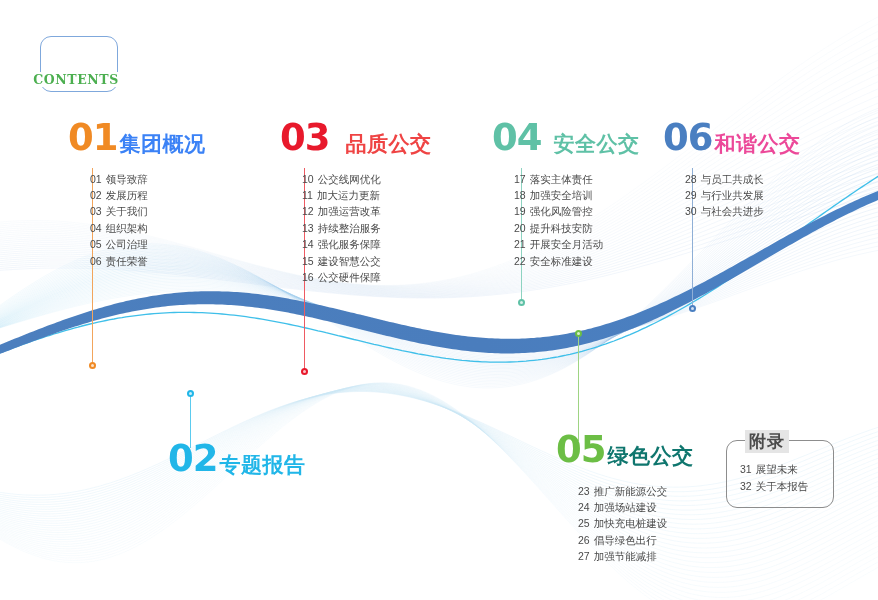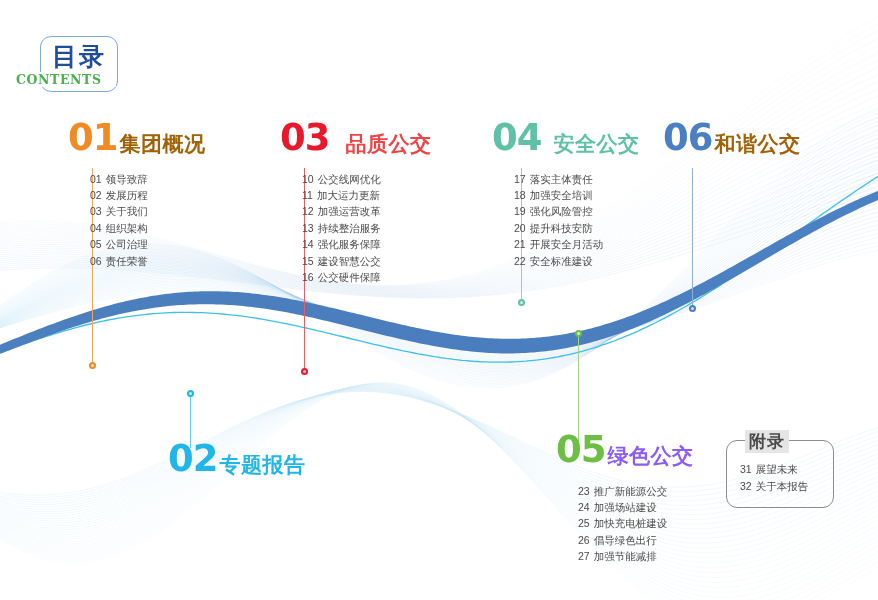--- a/index.html
+++ b/index.html
@@ -17,21 +17,21 @@
   .contents-box{
     position:absolute;left:40px;top:36px;width:78px;height:56px;
     border:1.6px solid #7FA8DC;border-radius:11px;box-sizing:border-box;
   }
   .contents-cn{
     position:absolute;left:40px;top:40px;width:78px;text-align:center;
     font-family:"DejaVu Serif","Liberation Serif",serif;
     font-size:25px;font-weight:bold;color:#1F4E9C;letter-spacing:2px;
   }
   .contents-en{
-    position:absolute;left:14px;top:72px;width:98px;
+    position:absolute;left:25px;top:72px;width:98px;text-align:center;
     font-family:"DejaVu Serif","Liberation Serif",serif;
     font-size:12.5px;font-weight:bold;color:#4CAF50;letter-spacing:.6px;
     background:#ffffff;padding:0 2px;
   }
 
   
   .sec{position:absolute;}
   .sec-head{display:flex;align-items:flex-end;white-space:nowrap;line-height:1;}
   .sec-num{
     font-family:"DejaVu Sans","Liberation Sans",sans-serif;
@@ -187,21 +187,20 @@
         <path d="M-10.0 225.1 L-6.0 224.7 L-2.0 224.2 L2.0 223.8 L6.0 223.5 L10.0 223.2 L14.0 222.9 L18.0 222.7 L22.0 222.5 L26.0 222.4 L30.0 222.3 L34.0 222.3 L38.0 222.3 L42.0 222.3 L46.0 222.4 L50.0 222.6 L54.0 222.7 L58.0 222.9 L62.0 223.2 L66.0 223.5 L70.0 223.8 L74.0 224.2 L78.0 224.6 L82.0 225.0 L86.0 225.5 L90.0 226.0 L94.0 226.5 L98.0 227.1 L102.0 227.7 L106.0 228.4 L110.0 229.0 L114.0 229.7 L118.0 230.5 L122.0 231.2 L126.0 232.0 L130.0 232.8 L134.0 233.7 L138.0 234.5 L142.0 235.4 L146.0 236.3 L150.0 237.3 L154.0 238.2 L158.0 239.2 L162.0 240.2 L166.0 241.2 L170.0 242.2 L174.0 243.2 L178.0 244.3 L182.0 245.3 L186.0 246.4 L190.0 247.5 L194.0 248.6 L198.0 249.7 L202.0 250.8 L206.0 251.9 L210.0 253.0 L214.0 254.1 L218.0 255.2 L222.0 256.3 L226.0 257.4 L230.0 258.5 L234.0 259.6 L238.0 260.7 L242.0 261.8 L246.0 262.8 L250.0 263.9 L254.0 265.0 L258.0 266.0 L262.0 267.0 L266.0 268.0 L270.0 269.0 L274.0 270.0 L278.0 271.0 L282.0 271.9 L286.0 272.8 L290.0 273.7 L294.0 274.6 L298.0 275.5 L302.0 276.3 L306.0 277.1 L310.0 277.8 L314.0 278.6 L318.0 279.3 L322.0 280.0 L326.0 280.6 L330.0 281.2 L334.0 281.8 L338.0 282.3 L342.0 282.8 L346.0 283.3 L350.0 283.7 L354.0 284.1 L358.0 284.5 L362.0 284.8 L366.0 285.1 L370.0 285.3 L374.0 285.5 L378.0 285.6 L382.0 285.7 L386.0 285.7 L390.0 285.7 L394.0 285.7 L398.0 285.6 L402.0 285.5 L406.0 285.3 L410.0 285.0 L414.0 284.7 L418.0 284.4 L422.0 284.0 L426.0 283.6 L430.0 283.1 L434.0 282.5 L438.0 281.9 L442.0 281.3 L446.0 280.6 L450.0 279.8 L454.0 279.0 L458.0 278.2 L462.0 277.3 L466.0 276.3 L470.0 275.3 L474.0 274.2 L478.0 273.1 L482.0 272.0 L486.0 270.7 L490.0 269.5 L494.0 268.1 L498.0 266.8 L502.0 265.3 L506.0 263.9 L510.0 262.3 L514.0 260.7 L518.0 259.1 L522.0 257.4 L526.0 255.7 L530.0 253.9 L534.0 252.1 L538.0 250.2 L542.0 248.3 L546.0 246.4 L550.0 244.3 L554.0 242.3 L558.0 240.2 L562.0 238.0 L566.0 235.9 L570.0 233.6 L574.0 231.4 L578.0 229.1 L582.0 226.7 L586.0 224.3 L590.0 221.9 L594.0 219.4 L598.0 217.0 L602.0 214.4 L606.0 211.9 L610.0 209.3 L614.0 206.6 L618.0 204.0 L622.0 201.3 L626.0 198.6 L630.0 195.8 L634.0 193.1 L638.0 190.3 L642.0 187.5 L646.0 184.6 L650.0 181.8 L654.0 178.9 L658.0 176.0 L662.0 173.1 L666.0 170.2 L670.0 167.2 L674.0 164.3 L678.0 161.3 L682.0 158.3 L686.0 155.3 L690.0 152.3 L694.0 149.3 L698.0 146.3 L702.0 143.3 L706.0 140.3 L710.0 137.2 L714.0 134.2 L718.0 131.2 L722.0 128.2 L726.0 125.1 L730.0 122.1 L734.0 119.1 L738.0 116.1 L742.0 113.1 L746.0 110.1 L750.0 107.2 L754.0 104.2 L758.0 101.2 L762.0 98.3 L766.0 95.4 L770.0 92.5 L774.0 89.6 L778.0 86.7 L782.0 83.9 L786.0 81.1 L790.0 78.3 L794.0 75.5 L798.0 72.7 L802.0 70.0 L806.0 67.3 L810.0 64.6 L814.0 62.0 L818.0 59.3 L822.0 56.8 L826.0 54.2 L830.0 51.7 L834.0 49.2 L838.0 46.7 L842.0 44.3 L846.0 41.9 L850.0 39.6 L854.0 37.2 L858.0 35.0 L862.0 32.7 L866.0 30.5 L870.0 28.4 L874.0 26.2 L878.0 24.1 L882.0 22.1 L886.0 20.1 " opacity="0.21"></path>
         <path d="M-10.0 223.2 L-6.0 222.8 L-2.0 222.3 L2.0 222.0 L6.0 221.6 L10.0 221.3 L14.0 221.1 L18.0 220.9 L22.0 220.7 L26.0 220.6 L30.0 220.5 L34.0 220.5 L38.0 220.5 L42.0 220.6 L46.0 220.7 L50.0 220.8 L54.0 221.0 L58.0 221.2 L62.0 221.5 L66.0 221.8 L70.0 222.2 L74.0 222.5 L78.0 223.0 L82.0 223.4 L86.0 223.9 L90.0 224.5 L94.0 225.0 L98.0 225.6 L102.0 226.3 L106.0 226.9 L110.0 227.6 L114.0 228.4 L118.0 229.1 L122.0 229.9 L126.0 230.7 L130.0 231.6 L134.0 232.4 L138.0 233.3 L142.0 234.2 L146.0 235.2 L150.0 236.1 L154.0 237.1 L158.0 238.1 L162.0 239.1 L166.0 240.2 L170.0 241.2 L174.0 242.3 L178.0 243.4 L182.0 244.4 L186.0 245.5 L190.0 246.6 L194.0 247.8 L198.0 248.9 L202.0 250.0 L206.0 251.1 L210.0 252.3 L214.0 253.4 L218.0 254.5 L222.0 255.7 L226.0 256.8 L230.0 257.9 L234.0 259.0 L238.0 260.2 L242.0 261.3 L246.0 262.4 L250.0 263.4 L254.0 264.5 L258.0 265.6 L262.0 266.6 L266.0 267.7 L270.0 268.7 L274.0 269.7 L278.0 270.6 L282.0 271.6 L286.0 272.5 L290.0 273.4 L294.0 274.3 L298.0 275.2 L302.0 276.0 L306.0 276.8 L310.0 277.6 L314.0 278.3 L318.0 279.1 L322.0 279.7 L326.0 280.4 L330.0 281.0 L334.0 281.6 L338.0 282.1 L342.0 282.6 L346.0 283.1 L350.0 283.5 L354.0 283.9 L358.0 284.2 L362.0 284.5 L366.0 284.8 L370.0 285.0 L374.0 285.2 L378.0 285.3 L382.0 285.4 L386.0 285.4 L390.0 285.4 L394.0 285.3 L398.0 285.2 L402.0 285.1 L406.0 284.8 L410.0 284.6 L414.0 284.3 L418.0 283.9 L422.0 283.5 L426.0 283.0 L430.0 282.5 L434.0 281.9 L438.0 281.3 L442.0 280.6 L446.0 279.9 L450.0 279.1 L454.0 278.3 L458.0 277.4 L462.0 276.4 L466.0 275.4 L470.0 274.4 L474.0 273.3 L478.0 272.1 L482.0 270.9 L486.0 269.6 L490.0 268.3 L494.0 266.9 L498.0 265.5 L502.0 264.0 L506.0 262.5 L510.0 260.9 L514.0 259.3 L518.0 257.6 L522.0 255.9 L526.0 254.1 L530.0 252.2 L534.0 250.3 L538.0 248.4 L542.0 246.4 L546.0 244.4 L550.0 242.3 L554.0 240.2 L558.0 238.1 L562.0 235.8 L566.0 233.6 L570.0 231.3 L574.0 229.0 L578.0 226.6 L582.0 224.2 L586.0 221.7 L590.0 219.2 L594.0 216.7 L598.0 214.1 L602.0 211.5 L606.0 208.9 L610.0 206.2 L614.0 203.5 L618.0 200.8 L622.0 198.1 L626.0 195.3 L630.0 192.4 L634.0 189.6 L638.0 186.7 L642.0 183.9 L646.0 180.9 L650.0 178.0 L654.0 175.1 L658.0 172.1 L662.0 169.1 L666.0 166.1 L670.0 163.1 L674.0 160.0 L678.0 157.0 L682.0 153.9 L686.0 150.9 L690.0 147.8 L694.0 144.7 L698.0 141.6 L702.0 138.5 L706.0 135.5 L710.0 132.4 L714.0 129.3 L718.0 126.2 L722.0 123.1 L726.0 120.0 L730.0 116.9 L734.0 113.8 L738.0 110.7 L742.0 107.7 L746.0 104.6 L750.0 101.6 L754.0 98.6 L758.0 95.5 L762.0 92.5 L766.0 89.6 L770.0 86.6 L774.0 83.7 L778.0 80.7 L782.0 77.8 L786.0 74.9 L790.0 72.1 L794.0 69.2 L798.0 66.4 L802.0 63.6 L806.0 60.9 L810.0 58.1 L814.0 55.4 L818.0 52.8 L822.0 50.1 L826.0 47.5 L830.0 44.9 L834.0 42.4 L838.0 39.9 L842.0 37.4 L846.0 35.0 L850.0 32.6 L854.0 30.2 L858.0 27.9 L862.0 25.6 L866.0 23.4 L870.0 21.2 L874.0 19.0 L878.0 16.9 L882.0 14.8 L886.0 12.8 " opacity="0.20"></path>
       </g>
 
     <path id="cyanLine" fill="none" stroke="#35BCE8" stroke-width="1.3" opacity="0.95" d="M-10.0 356.7 L-6.0 355.1 L-2.0 353.6 L2.0 352.1 L6.0 350.6 L10.0 349.1 L14.0 347.6 L18.0 346.2 L22.0 344.7 L26.0 343.3 L30.0 341.9 L34.0 340.5 L38.0 339.2 L42.0 337.9 L46.0 336.5 L50.0 335.3 L54.0 334.0 L58.0 332.8 L62.0 331.6 L66.0 330.4 L70.0 329.3 L74.0 328.1 L78.0 327.1 L82.0 326.0 L86.0 325.0 L90.0 324.0 L94.0 323.1 L98.0 322.2 L102.0 321.3 L106.0 320.5 L110.0 319.7 L114.0 319.0 L118.0 318.2 L122.0 317.6 L126.0 316.9 L130.0 316.3 L134.0 315.8 L138.0 315.3 L142.0 314.8 L146.0 314.4 L150.0 314.0 L154.0 313.6 L158.0 313.3 L162.0 313.1 L166.0 312.9 L170.0 312.7 L174.0 312.5 L178.0 312.4 L182.0 312.4 L186.0 312.4 L190.0 312.4 L194.0 312.5 L198.0 312.6 L202.0 312.7 L206.0 312.9 L210.0 313.1 L214.0 313.4 L218.0 313.7 L222.0 314.0 L226.0 314.4 L230.0 314.8 L234.0 315.2 L238.0 315.7 L242.0 316.2 L246.0 316.7 L250.0 317.3 L254.0 317.9 L258.0 318.5 L262.0 319.2 L266.0 319.9 L270.0 320.6 L274.0 321.3 L278.0 322.1 L282.0 322.9 L286.0 323.7 L290.0 324.5 L294.0 325.3 L298.0 326.2 L302.0 327.1 L306.0 328.0 L310.0 328.9 L314.0 329.8 L318.0 330.8 L322.0 331.7 L326.0 332.7 L330.0 333.6 L334.0 334.6 L338.0 335.6 L342.0 336.5 L346.0 337.5 L350.0 338.5 L354.0 339.5 L358.0 340.4 L362.0 341.4 L366.0 342.4 L370.0 343.3 L374.0 344.3 L378.0 345.2 L382.0 346.2 L386.0 347.1 L390.0 348.0 L394.0 348.9 L398.0 349.7 L402.0 350.6 L406.0 351.4 L410.0 352.2 L414.0 353.0 L418.0 353.8 L422.0 354.5 L426.0 355.2 L430.0 355.9 L434.0 356.6 L438.0 357.2 L442.0 357.8 L446.0 358.4 L450.0 358.9 L454.0 359.4 L458.0 359.8 L462.0 360.3 L466.0 360.6 L470.0 361.0 L474.0 361.3 L478.0 361.5 L482.0 361.8 L486.0 361.9 L490.0 362.1 L494.0 362.2 L498.0 362.2 L502.0 362.2 L506.0 362.1 L510.0 362.0 L514.0 361.9 L518.0 361.7 L522.0 361.4 L526.0 361.1 L530.0 360.7 L534.0 360.3 L538.0 359.9 L542.0 359.4 L546.0 358.8 L550.0 358.2 L554.0 357.5 L558.0 356.8 L562.0 356.0 L566.0 355.2 L570.0 354.3 L574.0 353.3 L578.0 352.3 L582.0 351.3 L586.0 350.2 L590.0 349.0 L594.0 347.8 L598.0 346.6 L602.0 345.2 L606.0 343.9 L610.0 342.4 L614.0 341.0 L618.0 339.4 L622.0 337.9 L626.0 336.2 L630.0 334.6 L634.0 332.8 L638.0 331.1 L642.0 329.2 L646.0 327.4 L650.0 325.4 L654.0 323.5 L658.0 321.5 L662.0 319.4 L666.0 317.3 L670.0 315.2 L674.0 313.0 L678.0 310.8 L682.0 308.5 L686.0 306.2 L690.0 303.9 L694.0 301.5 L698.0 299.1 L702.0 296.7 L706.0 294.2 L710.0 291.7 L714.0 289.1 L718.0 286.6 L722.0 284.0 L726.0 281.4 L730.0 278.7 L734.0 276.1 L738.0 273.4 L742.0 270.7 L746.0 267.9 L750.0 265.2 L754.0 262.4 L758.0 259.7 L762.0 256.9 L766.0 254.1 L770.0 251.3 L774.0 248.4 L778.0 245.6 L782.0 242.8 L786.0 239.9 L790.0 237.1 L794.0 234.2 L798.0 231.4 L802.0 228.5 L806.0 225.7 L810.0 222.8 L814.0 220.0 L818.0 217.2 L822.0 214.4 L826.0 211.5 L830.0 208.7 L834.0 205.9 L838.0 203.2 L842.0 200.4 L846.0 197.7 L850.0 194.9 L854.0 192.2 L858.0 189.5 L862.0 186.9 L866.0 184.2 L870.0 181.6 L874.0 179.0 L878.0 176.4 L882.0 173.9 L886.0 171.3 "></path>
 
     <path id="mainBand" fill="url(#mainGrad)" d="M-6.0 347.1 L-3.0 345.9 L0.0 344.7 L3.0 343.5 L6.0 342.2 L9.0 341.0 L12.0 339.8 L15.0 338.6 L18.0 337.4 L21.0 336.2 L24.0 335.0 L27.0 333.8 L30.0 332.6 L33.0 331.4 L36.0 330.3 L39.0 329.1 L42.0 327.9 L45.0 326.8 L48.0 325.6 L51.0 324.5 L54.0 323.4 L57.0 322.3 L60.0 321.2 L63.0 320.1 L66.0 319.0 L69.0 318.0 L72.0 316.9 L75.0 315.9 L78.0 314.9 L81.0 313.9 L84.0 312.9 L87.0 312.0 L90.0 311.0 L93.0 310.1 L96.0 309.2 L99.0 308.3 L102.0 307.4 L105.0 306.5 L108.0 305.7 L111.0 304.9 L114.0 304.1 L117.0 303.3 L120.0 302.6 L123.0 301.9 L126.0 301.1 L129.0 300.5 L132.0 299.8 L135.0 299.2 L138.0 298.6 L141.0 298.0 L144.0 297.4 L147.0 296.9 L150.0 296.3 L153.0 295.8 L156.0 295.4 L159.0 294.9 L162.0 294.5 L165.0 294.1 L168.0 293.7 L171.0 293.4 L174.0 293.1 L177.0 292.8 L180.0 292.5 L183.0 292.3 L186.0 292.0 L189.0 291.8 L192.0 291.7 L195.0 291.5 L198.0 291.4 L201.0 291.3 L204.0 291.3 L207.0 291.2 L210.0 291.2 L213.0 291.2 L216.0 291.2 L219.0 291.3 L222.0 291.4 L225.0 291.5 L228.0 291.6 L231.0 291.8 L234.0 291.9 L237.0 292.1 L240.0 292.3 L243.0 292.6 L246.0 292.8 L249.0 293.1 L252.0 293.4 L255.0 293.8 L258.0 294.1 L261.0 294.5 L264.0 294.9 L267.0 295.3 L270.0 295.7 L273.0 296.1 L276.0 296.6 L279.0 297.1 L282.0 297.6 L285.0 298.1 L288.0 298.6 L291.0 299.2 L294.0 299.7 L297.0 300.3 L300.0 300.9 L303.0 301.5 L306.0 302.1 L309.0 302.7 L312.0 303.4 L315.0 304.0 L318.0 304.7 L321.0 305.3 L324.0 306.0 L327.0 306.7 L330.0 307.4 L333.0 308.1 L336.0 308.8 L339.0 309.5 L342.0 310.2 L345.0 311.0 L348.0 311.7 L351.0 312.4 L354.0 313.1 L357.0 313.9 L360.0 314.6 L363.0 315.3 L366.0 316.1 L369.0 316.8 L372.0 317.6 L375.0 318.3 L378.0 319.0 L381.0 319.7 L384.0 320.5 L387.0 321.2 L390.0 321.9 L393.0 322.6 L396.0 323.3 L399.0 324.0 L402.0 324.7 L405.0 325.3 L408.0 326.0 L411.0 326.7 L414.0 327.3 L417.0 327.9 L420.0 328.6 L423.0 329.2 L426.0 329.8 L429.0 330.3 L432.0 330.9 L435.0 331.5 L438.0 332.0 L441.0 332.5 L444.0 333.0 L447.0 333.5 L450.0 334.0 L453.0 334.4 L456.0 334.9 L459.0 335.3 L462.0 335.7 L465.0 336.0 L468.0 336.4 L471.0 336.7 L474.0 337.0 L477.0 337.3 L480.0 337.5 L483.0 337.8 L486.0 338.0 L489.0 338.2 L492.0 338.3 L495.0 338.5 L498.0 338.6 L501.0 338.7 L504.0 338.7 L507.0 338.8 L510.0 338.8 L513.0 338.8 L516.0 338.7 L519.0 338.7 L522.0 338.6 L525.0 338.4 L528.0 338.3 L531.0 338.1 L534.0 337.9 L537.0 337.6 L540.0 337.4 L543.0 337.1 L546.0 336.7 L549.0 336.4 L552.0 336.0 L555.0 335.6 L558.0 335.2 L561.0 334.7 L564.0 334.2 L567.0 333.7 L570.0 333.1 L573.0 332.5 L576.0 331.9 L579.0 331.2 L582.0 330.6 L585.0 329.9 L588.0 329.1 L591.0 328.4 L594.0 327.6 L597.0 326.8 L600.0 325.9 L603.0 325.0 L606.0 324.1 L609.0 323.2 L612.0 322.3 L615.0 321.3 L618.0 320.3 L621.0 319.2 L624.0 318.2 L627.0 317.1 L630.0 316.0 L633.0 314.9 L636.0 313.7 L639.0 312.5 L642.0 311.3 L645.0 310.1 L648.0 308.8 L651.0 307.6 L654.0 306.3 L657.0 304.9 L660.0 303.6 L663.0 302.2 L666.0 300.9 L669.0 299.5 L672.0 298.1 L675.0 296.6 L678.0 295.2 L681.0 293.7 L684.0 292.2 L687.0 290.7 L690.0 289.2 L693.0 287.7 L696.0 286.1 L699.0 284.5 L702.0 283.0 L705.0 281.4 L708.0 279.8 L711.0 278.2 L714.0 276.6 L717.0 274.9 L720.0 273.3 L723.0 271.7 L726.0 270.0 L729.0 268.3 L732.0 266.7 L735.0 265.0 L738.0 263.3 L741.0 261.6 L744.0 259.9 L747.0 258.3 L750.0 256.6 L753.0 254.9 L756.0 253.2 L759.0 251.5 L762.0 249.8 L765.0 248.1 L768.0 246.4 L771.0 244.7 L774.0 243.0 L777.0 241.3 L780.0 239.6 L783.0 238.0 L786.0 236.3 L789.0 234.6 L792.0 233.0 L795.0 231.3 L798.0 229.7 L801.0 228.0 L804.0 226.4 L807.0 224.8 L810.0 223.2 L813.0 221.6 L816.0 220.0 L819.0 218.5 L822.0 216.9 L825.0 215.4 L828.0 213.8 L831.0 212.3 L834.0 210.8 L837.0 209.3 L840.0 207.9 L843.0 206.4 L846.0 205.0 L849.0 203.6 L852.0 202.2 L855.0 200.8 L858.0 199.4 L861.0 198.1 L864.0 196.8 L867.0 195.5 L870.0 194.2 L873.0 192.9 L876.0 191.7 L879.0 190.5 L882.0 189.3 L882.0 198.3L879.0 199.6L876.0 200.9L873.0 202.2L870.0 203.5L867.0 204.8L864.0 206.2L861.0 207.6L858.0 209.0L855.0 210.4L852.0 211.9L849.0 213.3L846.0 214.8L843.0 216.3L840.0 217.8L837.0 219.3L834.0 220.9L831.0 222.4L828.0 224.0L825.0 225.6L822.0 227.2L819.0 228.8L816.0 230.5L813.0 232.1L810.0 233.8L807.0 235.4L804.0 237.1L801.0 238.8L798.0 240.5L795.0 242.2L792.0 243.9L789.0 245.6L786.0 247.3L783.0 249.1L780.0 250.8L777.0 252.5L774.0 254.3L771.0 256.0L768.0 257.8L765.0 259.5L762.0 261.3L759.0 263.0L756.0 264.8L753.0 266.5L750.0 268.3L747.0 270.0L744.0 271.8L741.0 273.5L738.0 275.2L735.0 277.0L732.0 278.7L729.0 280.4L726.0 282.1L723.0 283.8L720.0 285.5L717.0 287.2L714.0 288.9L711.0 290.6L708.0 292.2L705.0 293.9L702.0 295.5L699.0 297.1L696.0 298.7L693.0 300.3L690.0 301.9L687.0 303.5L684.0 305.0L681.0 306.6L678.0 308.1L675.0 309.6L672.0 311.1L669.0 312.5L666.0 314.0L663.0 315.4L660.0 316.8L657.0 318.2L654.0 319.5L651.0 320.9L648.0 322.2L645.0 323.5L642.0 324.7L639.0 326.0L636.0 327.2L633.0 328.4L630.0 329.6L627.0 330.7L624.0 331.8L621.0 332.9L618.0 334.0L615.0 335.0L612.0 336.1L609.0 337.0L606.0 338.0L603.0 338.9L600.0 339.8L597.0 340.7L594.0 341.6L591.0 342.4L588.0 343.2L585.0 343.9L582.0 344.7L579.0 345.4L576.0 346.0L573.0 346.7L570.0 347.3L567.0 347.9L564.0 348.4L561.0 349.0L558.0 349.5L555.0 349.9L552.0 350.4L549.0 350.8L546.0 351.2L543.0 351.5L540.0 351.8L537.0 352.1L534.0 352.4L531.0 352.6L528.0 352.8L525.0 353.0L522.0 353.1L519.0 353.2L516.0 353.3L513.0 353.4L510.0 353.4L507.0 353.4L504.0 353.4L501.0 353.4L498.0 353.3L495.0 353.2L492.0 353.0L489.0 352.9L486.0 352.7L483.0 352.5L480.0 352.3L477.0 352.0L474.0 351.8L471.0 351.5L468.0 351.1L465.0 350.8L462.0 350.4L459.0 350.0L456.0 349.6L453.0 349.2L450.0 348.8L447.0 348.3L444.0 347.8L441.0 347.3L438.0 346.8L435.0 346.3L432.0 345.7L429.0 345.1L426.0 344.6L423.0 344.0L420.0 343.4L417.0 342.7L414.0 342.1L411.0 341.4L408.0 340.8L405.0 340.1L402.0 339.4L399.0 338.7L396.0 338.0L393.0 337.3L390.0 336.6L387.0 335.9L384.0 335.2L381.0 334.4L378.0 333.7L375.0 332.9L372.0 332.2L369.0 331.5L366.0 330.7L363.0 329.9L360.0 329.2L357.0 328.4L354.0 327.7L351.0 326.9L348.0 326.2L345.0 325.4L342.0 324.7L339.0 324.0L336.0 323.2L333.0 322.5L330.0 321.8L327.0 321.1L324.0 320.4L321.0 319.7L318.0 319.0L315.0 318.3L312.0 317.6L309.0 316.9L306.0 316.3L303.0 315.7L300.0 315.0L297.0 314.4L294.0 313.8L291.0 313.2L288.0 312.6L285.0 312.1L282.0 311.5L279.0 311.0L276.0 310.5L273.0 310.0L270.0 309.5L267.0 309.1L264.0 308.6L261.0 308.2L258.0 307.8L255.0 307.4L252.0 307.1L249.0 306.7L246.0 306.4L243.0 306.1L240.0 305.8L237.0 305.6L234.0 305.3L231.0 305.1L228.0 304.9L225.0 304.7L222.0 304.6L219.0 304.5L216.0 304.4L213.0 304.3L210.0 304.3L207.0 304.2L204.0 304.2L201.0 304.3L198.0 304.3L195.0 304.4L192.0 304.5L189.0 304.6L186.0 304.7L183.0 304.9L180.0 305.1L177.0 305.3L174.0 305.6L171.0 305.8L168.0 306.1L165.0 306.5L162.0 306.8L159.0 307.2L156.0 307.6L153.0 308.0L150.0 308.4L147.0 308.9L144.0 309.4L141.0 309.9L138.0 310.4L135.0 311.0L132.0 311.6L129.0 312.2L126.0 312.8L123.0 313.5L120.0 314.1L117.0 314.8L114.0 315.6L111.0 316.3L108.0 317.1L105.0 317.8L102.0 318.6L99.0 319.4L96.0 320.3L93.0 321.1L90.0 322.0L87.0 322.9L84.0 323.8L81.0 324.7L78.0 325.7L75.0 326.6L72.0 327.6L69.0 328.6L66.0 329.6L63.0 330.6L60.0 331.6L57.0 332.6L54.0 333.7L51.0 334.7L48.0 335.8L45.0 336.9L42.0 338.0L39.0 339.1L36.0 340.2L33.0 341.3L30.0 342.4L27.0 343.5L24.0 344.6L21.0 345.8L18.0 346.9L15.0 348.1L12.0 349.2L9.0 350.4L6.0 351.5L3.0 352.7L0.0 353.8L-3.0 355.0L-6.0 356.1 Z"></path>
   </svg>
 
   <div class="contents-box"></div>
-  <div class="contents-cn">目录</div>
   <div class="contents-en">CONTENTS</div>
 
   <div class="vrule" style="left:92px;top:168px;height:197px;background:#F2A55C;"></div>
   <div class="vdot" style="left:89px;top:362px;background:#F08A24;"></div>
 
   <div class="vrule" style="left:190px;top:393px;height:55px;background:#5BCBEF;"></div>
   <div class="vdot" style="left:187px;top:390px;background:#21B6E8;"></div>
 
   <div class="vrule" style="left:304px;top:168px;height:203px;background:#EE5A62;"></div>
   <div class="vdot" style="left:301px;top:368px;background:#E8192C;"></div>
@@ -211,21 +210,21 @@
 
   <div class="vrule" style="left:578px;top:333px;height:108px;background:#9ED483;"></div>
   <div class="vdot" style="left:575px;top:330px;background:#6CBE45;"></div>
 
   <div class="vrule" style="left:692px;top:168px;height:140px;background:#8FAFD6;"></div>
   <div class="vdot" style="left:689px;top:305px;background:#4A7FC1;"></div>
 
   <div class="sec" style="left:68px;top:122px;">
     <div class="sec-head">
       <span class="sec-num" style="color:#F08A24;">01</span>
-      <span class="sec-title" style="color:#a16207;">集团概况</span>
+      <span class="sec-title" style="color:#3b82f6;">集团概况</span>
     </div>
     <div class="sec-items">
       <div class="sec-item"><span class="n">01</span><span>领导致辞</span></div>
       <div class="sec-item"><span class="n">02</span><span>发展历程</span></div>
       <div class="sec-item"><span class="n">03</span><span>关于我们</span></div>
       <div class="sec-item"><span class="n">04</span><span>组织架构</span></div>
       <div class="sec-item"><span class="n">05</span><span>公司治理</span></div>
       <div class="sec-item"><span class="n">06</span><span>责任荣誉</span></div>
     </div>
   </div>
@@ -257,35 +256,40 @@
       <div class="sec-item"><span class="n">19</span><span>强化风险管控</span></div>
       <div class="sec-item"><span class="n">20</span><span>提升科技安防</span></div>
       <div class="sec-item"><span class="n">21</span><span>开展安全月活动</span></div>
       <div class="sec-item"><span class="n">22</span><span>安全标准建设</span></div>
     </div>
   </div>
 
   <div class="sec" style="left:663px;top:122px;">
     <div class="sec-head">
       <span class="sec-num" style="color:#4A7FC1;">06</span>
-      <span class="sec-title" style="color:#a16207;">和谐公交</span>
+      <span class="sec-title" style="color:#ec4899;">和谐公交</span>
+    </div>
+    <div class="sec-items">
+      <div class="sec-item"><span class="n">28</span><span>与员工共成长</span></div>
+      <div class="sec-item"><span class="n">29</span><span>与行业共发展</span></div>
+      <div class="sec-item"><span class="n">30</span><span>与社会共进步</span></div>
     </div>
   </div>
 
   <div class="sec" style="left:168px;top:443px;">
     <div class="sec-head">
       <span class="sec-num" style="color:#21B6E8;">02</span>
       <span class="sec-title" style="color:#21B6E8;">专题报告</span>
     </div>
   </div>
 
   <div class="sec" style="left:556px;top:434px;">
     <div class="sec-head">
       <span class="sec-num" style="color:#6CBE45;">05</span>
-      <span class="sec-title" style="color:#8b5cf6;">绿色公交</span>
+      <span class="sec-title" style="color:#0f766e;">绿色公交</span>
     </div>
     <div class="sec-items">
       <div class="sec-item"><span class="n">23</span><span>推广新能源公交</span></div>
       <div class="sec-item"><span class="n">24</span><span>加强场站建设</span></div>
       <div class="sec-item"><span class="n">25</span><span>加快充电桩建设</span></div>
       <div class="sec-item"><span class="n">26</span><span>倡导绿色出行</span></div>
       <div class="sec-item"><span class="n">27</span><span>加强节能减排</span></div>
     </div>
   </div>
 

